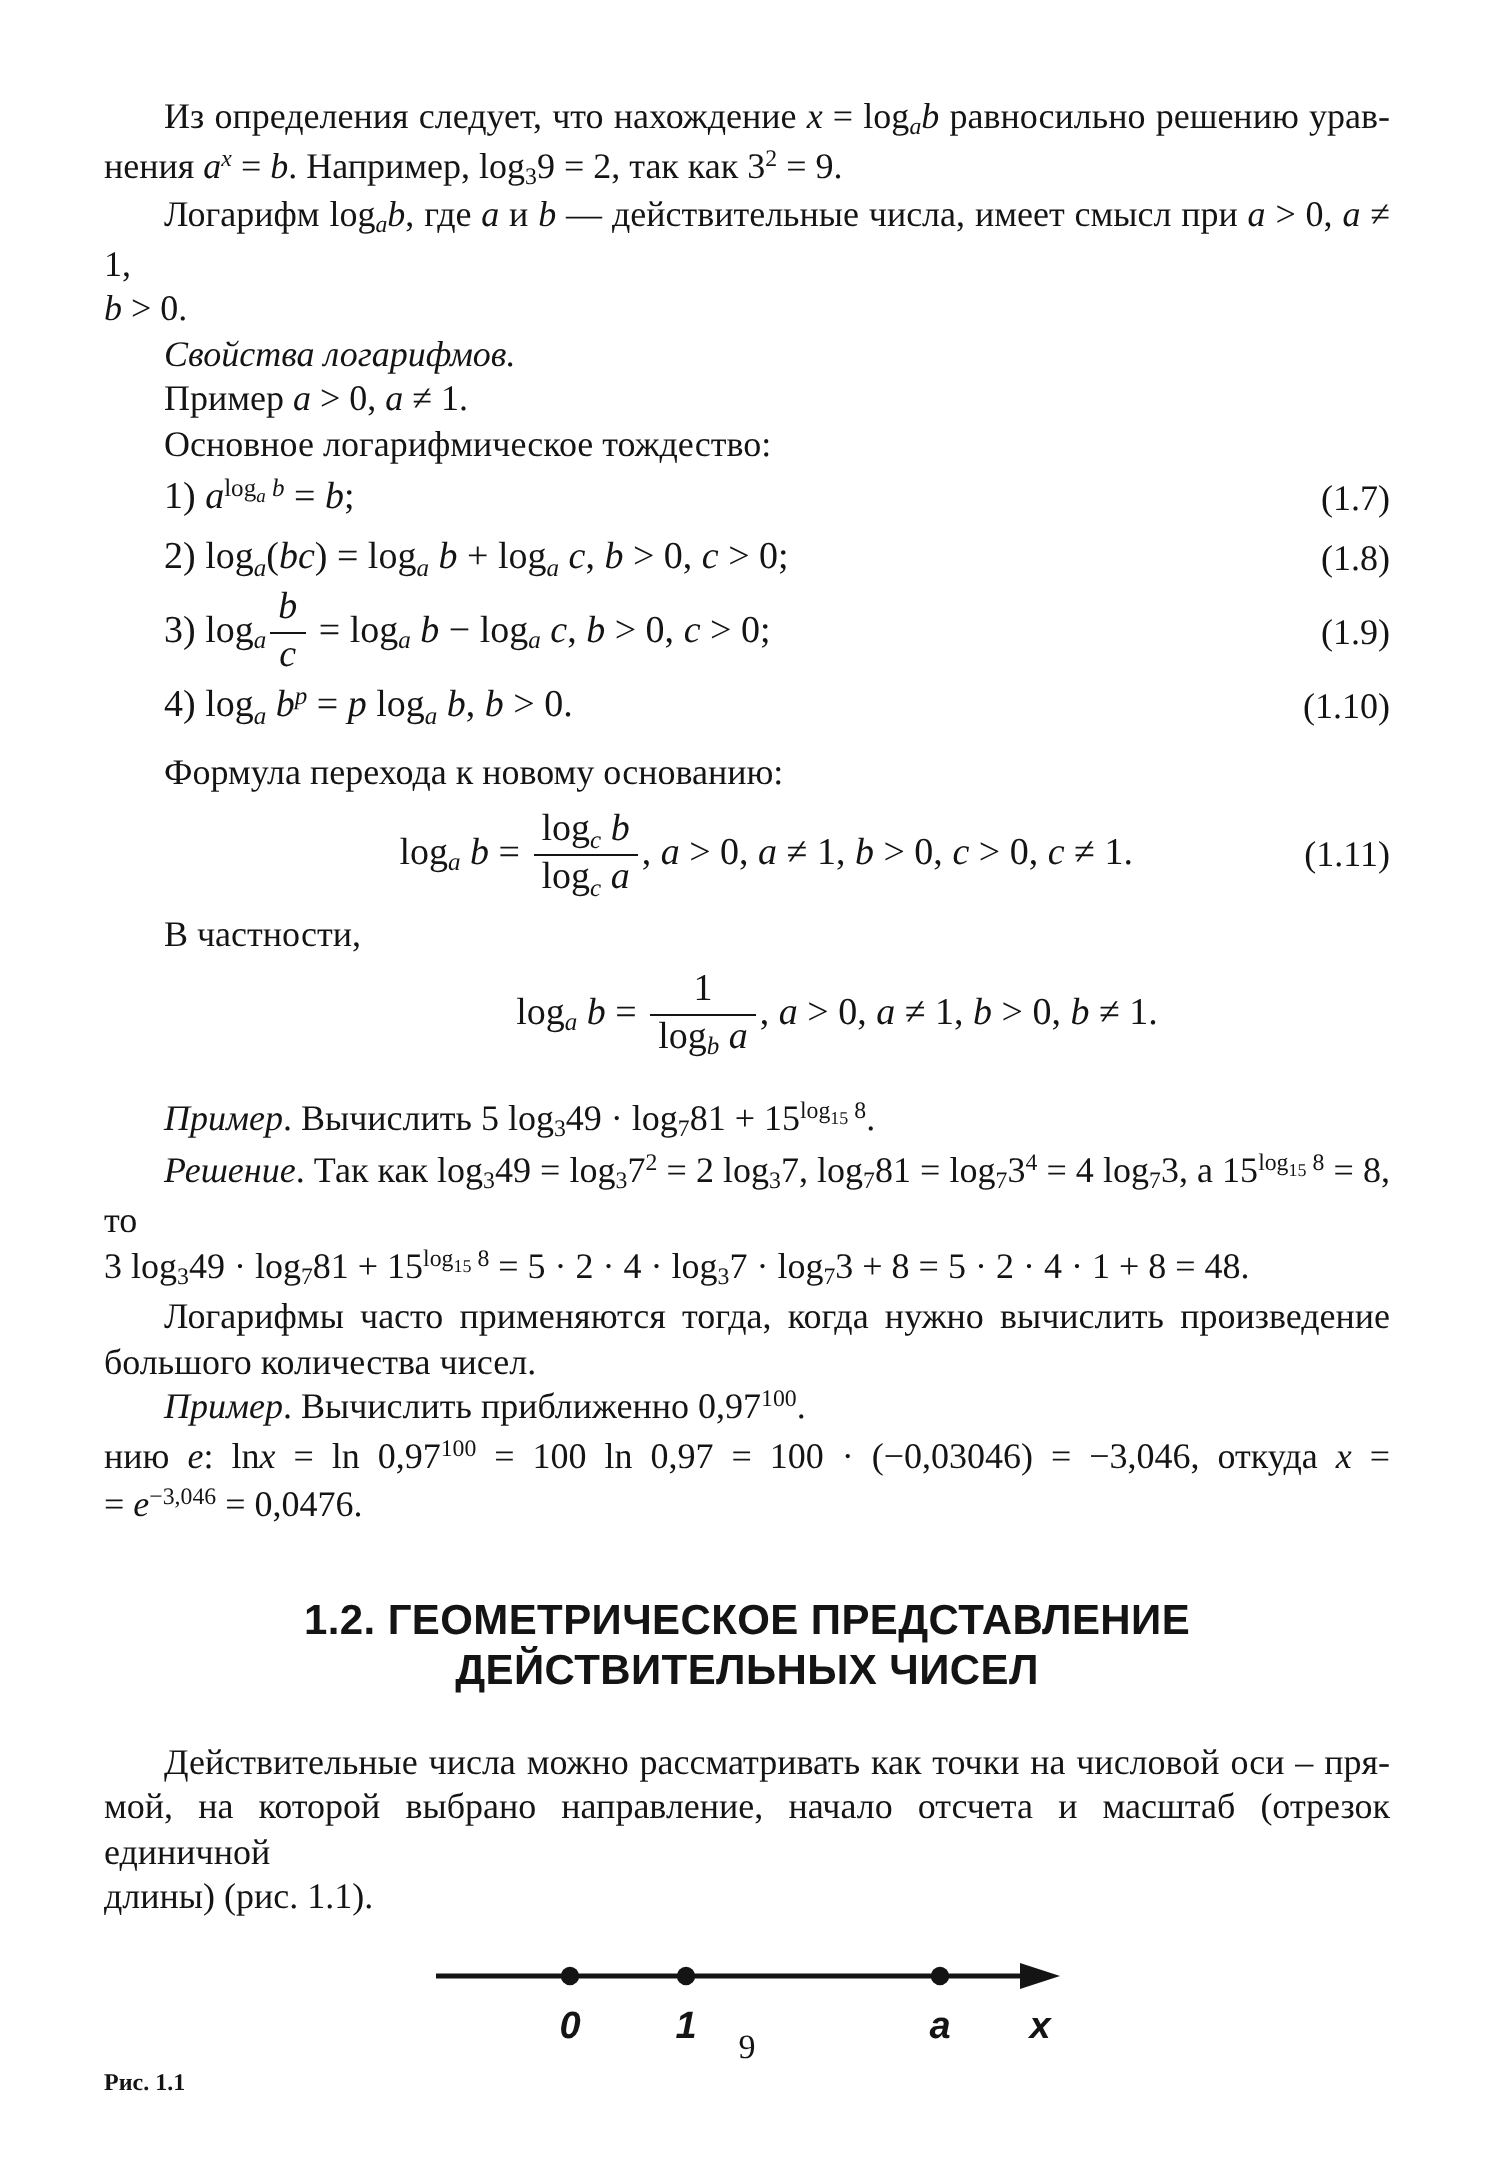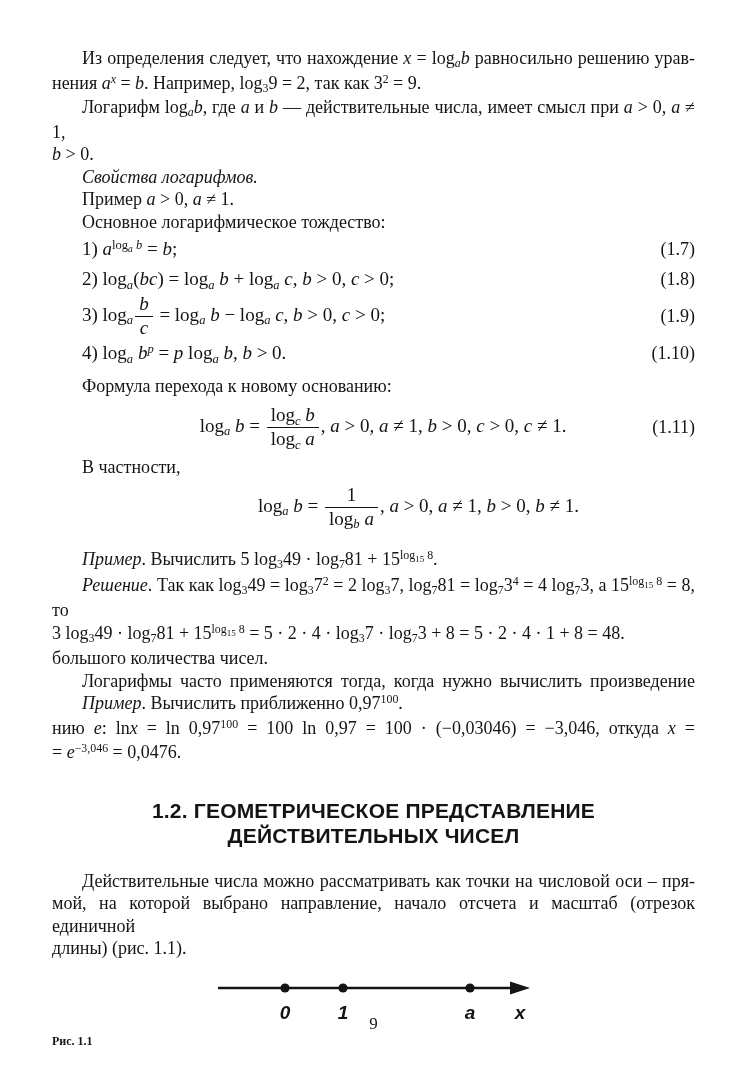--- a/index.html
+++ b/index.html
@@ -105,22 +105,22 @@
     <div class="eq eq6">
       <span class="eq-body"><span>log</span><span class="isub">a</span><span class="i"> b</span><span> = </span><span class="frac"><span class="num"><span>1</span></span><span class="den"><span>log</span><span class="isub">b</span><span class="i"> a</span></span></span><span>,  </span><span class="i">a</span><span> &gt; 0, </span><span class="i">a</span><span> ≠ 1, </span><span class="i">b</span><span> &gt; 0, </span><span class="i">b</span><span> ≠ 1.</span></span>
     </div>
 
     <div class="ln ind mt12"><span class="i">Пример</span><span>. Вычислить 5 log</span><span class="sub">3</span><span>49 · log</span><span class="sub">7</span><span>81 + 15</span><span class="sup">log</span><span class="ss">15</span><span class="sup"> 8</span><span>.</span></div>
     <div>
       <div class="ln jl ind"><span class="i">Решение</span><span>. Так как log</span><span class="sub">3</span><span>49 = log</span><span class="sub">3</span><span>7</span><span class="sup">2</span><span> = 2 log</span><span class="sub">3</span><span>7, log</span><span class="sub">7</span><span>81 = log</span><span class="sub">7</span><span>3</span><span class="sup">4</span><span> = 4 log</span><span class="sub">7</span><span>3, а 15</span><span class="sup">log</span><span class="ss">15</span><span class="sup"> 8</span><span> = 8, то</span></div>
       <div class="ln"><span>3 log</span><span class="sub">3</span><span>49 · log</span><span class="sub">7</span><span>81 + 15</span><span class="sup">log</span><span class="ss">15</span><span class="sup"> 8</span><span> = 5 · 2 · 4 · log</span><span class="sub">3</span><span>7 · log</span><span class="sub">7</span><span>3 + 8 = 5 · 2 · 4 · 1 + 8 = 48.</span></div>
     </div>
     <div>
+      <div class="ln jl ind"><span>Логарифмы часто применяются тогда, когда нужно вычислить произведение</span></div>
       <div class="ln"><span>большого количества чисел.</span></div>
-      <div class="ln jl ind"><span>Логарифмы часто применяются тогда, когда нужно вычислить произведение</span></div>
     </div>
     <div class="ln ind"><span class="i">Пример</span><span>. Вычислить приближенно 0,97</span><span class="sup">100</span><span>.</span></div>
     <div>
       <div class="ln jl"><span>нию </span><span class="i">e</span><span>:  ln</span><span class="i">x</span><span> = ln 0,97</span><span class="sup">100</span><span> = 100 ln 0,97 = 100 · (−0,03046) = −3,046,  откуда </span><span class="i">x</span><span> =</span></div>
       <div class="ln"><span>= </span><span class="i">e</span><span class="sup">−3,046</span><span> = 0,0476.</span></div>
     </div>
 
     <div class="heading">
       <div>1.2. ГЕОМЕТРИЧЕСКОЕ ПРЕДСТАВЛЕНИЕ</div>
       <div>ДЕЙСТВИТЕЛЬНЫХ ЧИСЕЛ</div>

